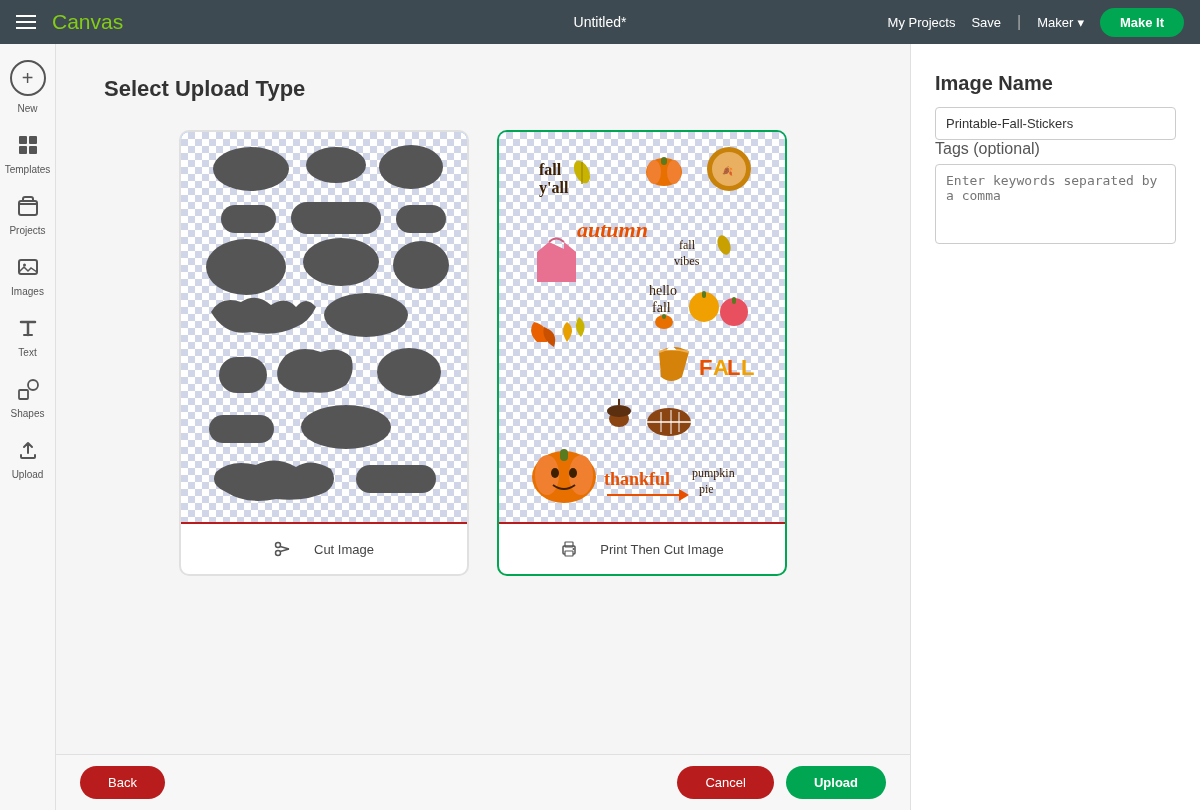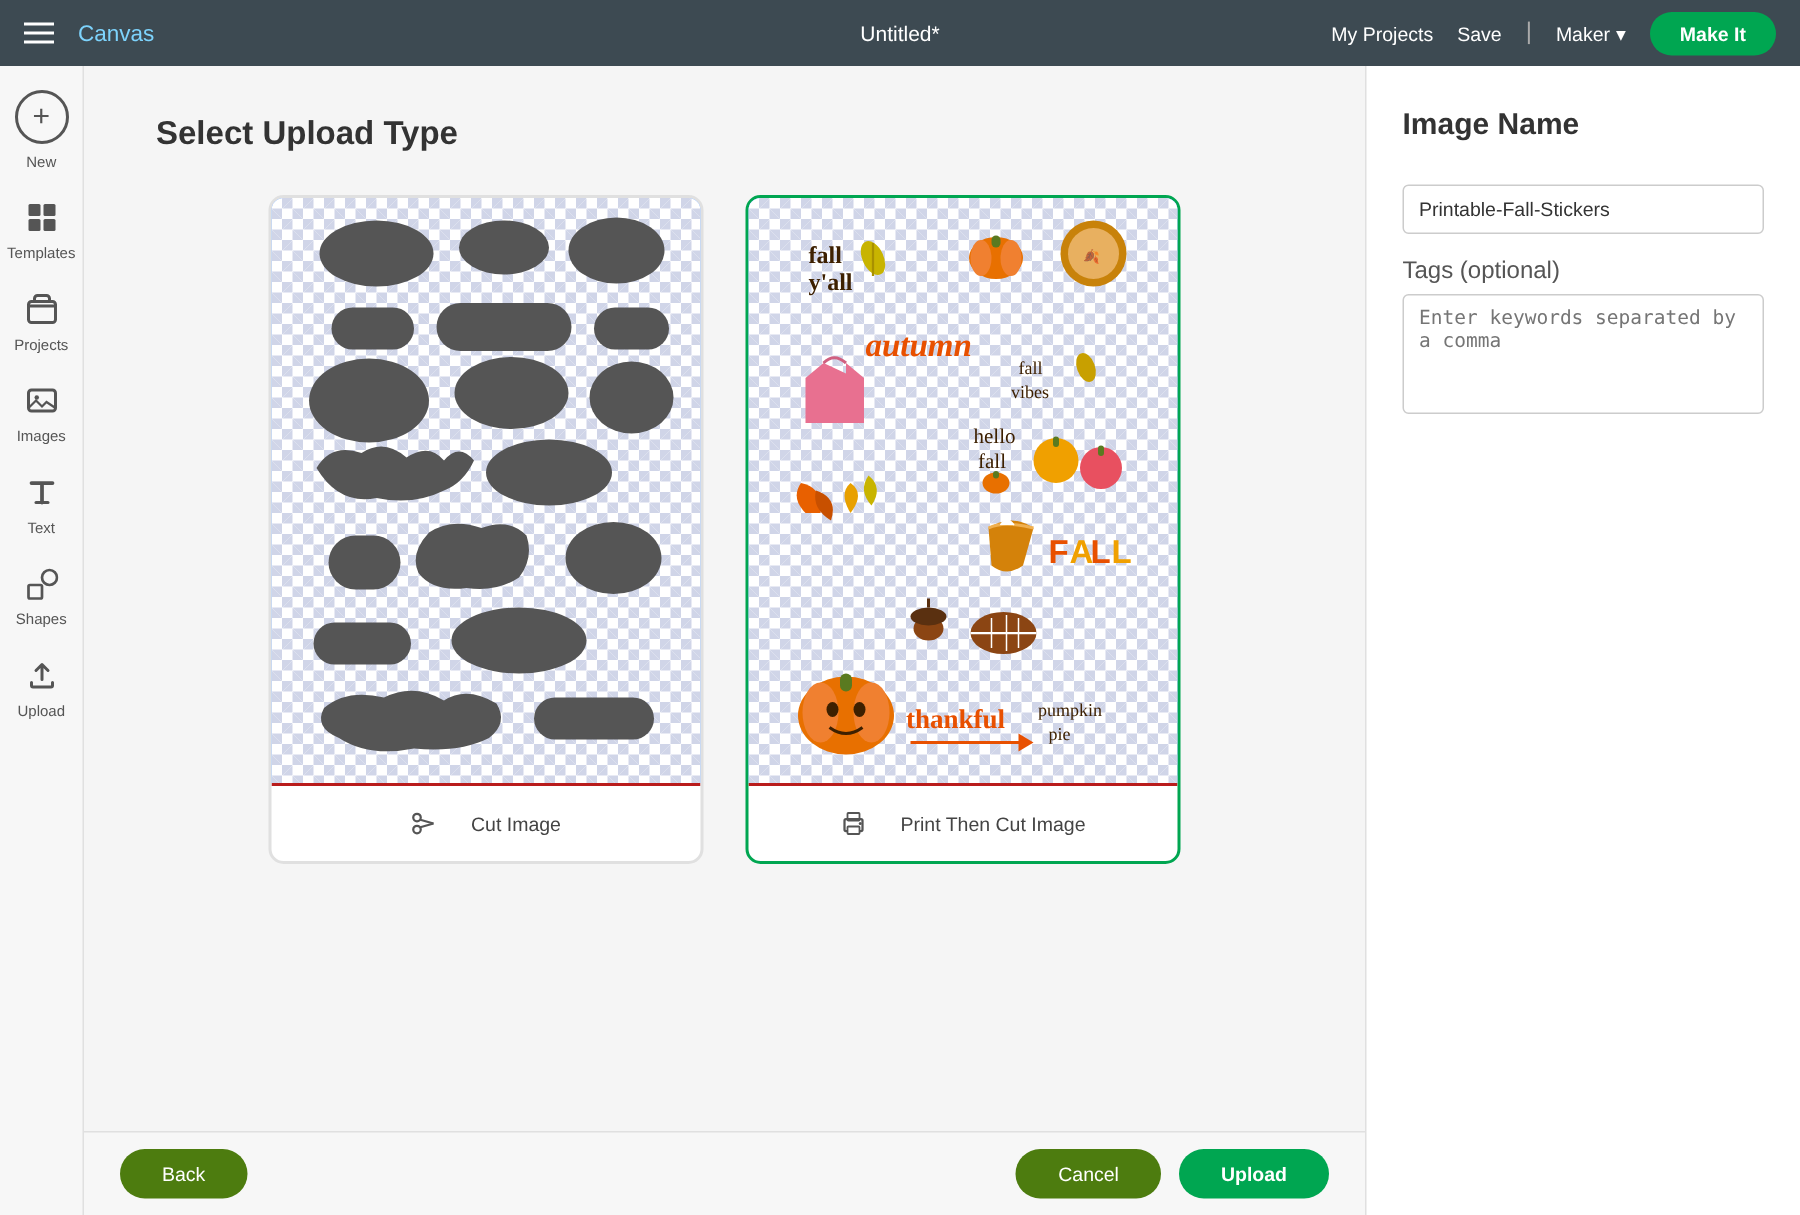--- a/index.html
+++ b/index.html
@@ -10,21 +10,21 @@
       background: #3d4a52;
       height: 44px;
       display: flex;
       align-items: center;
       padding: 0 16px;
       flex-shrink: 0;
       gap: 16px;
     }
     .topnav-menu { color: white; font-size: 18px; cursor: pointer; display: flex; flex-direction: column; gap: 4px; }
     .topnav-menu span { width: 20px; height: 2px; background: white; display: block; }
-    .topnav-title { color: #7dd3fc; font-size: 15px; font-weight: 500; margin-right: auto; }
+    .topnav-title { color: #84cc16; font-size: 21px; font-weight: 500; margin-right: auto; }
     .topnav-center { position: absolute; left: 50%; transform: translateX(-50%); color: white; font-size: 14px; }
     .topnav-right { display: flex; align-items: center; gap: 16px; margin-left: auto; }
     .topnav-link { color: white; font-size: 13px; cursor: pointer; text-decoration: none; }
     .topnav-divider { color: #aaa; }
     .topnav-maker { color: white; font-size: 13px; cursor: pointer; display: flex; align-items: center; gap: 4px; }
     .topnav-make-btn {
       background: #00a651;
       color: white;
       border: none;
       border-radius: 20px;
@@ -151,21 +151,20 @@
     }
 
     
     .right-panel {
       width: 290px;
       background: white;
       border-left: 1px solid #e0e0e0;
       padding: 28px 24px;
       display: flex;
       flex-direction: column;
-      gap: 16px;
     }
 
     .panel-section-title {
       font-size: 20px;
       font-weight: 600;
       color: #333;
       margin-bottom: 12px;
     }
 
     .panel-label {
@@ -203,21 +202,21 @@
       border-top: 1px solid #e0e0e0;
       display: flex;
       align-items: center;
       justify-content: space-between;
       padding: 0 24px;
       flex-shrink: 0;
     }
     .bottom-bar-right { display: flex; gap: 12px; }
 
     .btn-back, .btn-cancel {
-      background: #4d7c0f;
+      background: #b91c1c;
       color: white;
       border: none;
       border-radius: 20px;
       padding: 9px 28px;
       font-size: 13px;
       font-weight: 500;
       cursor: pointer;
     }
     .btn-upload {
       background: #00a651;

